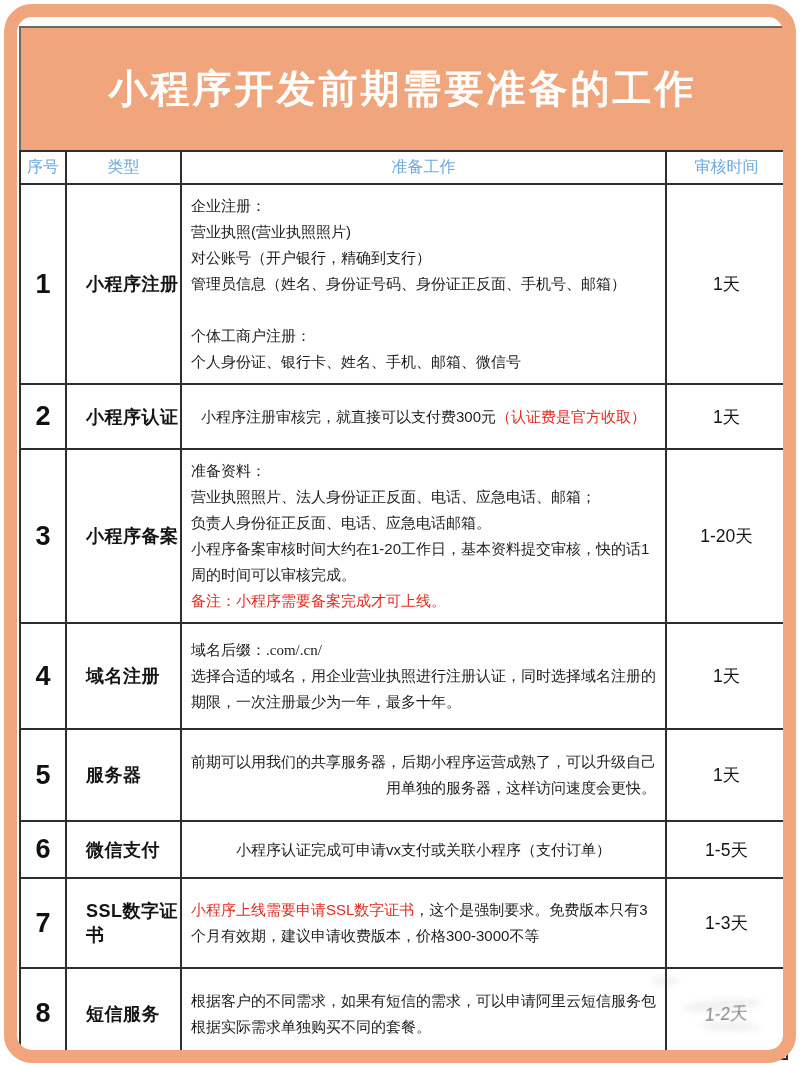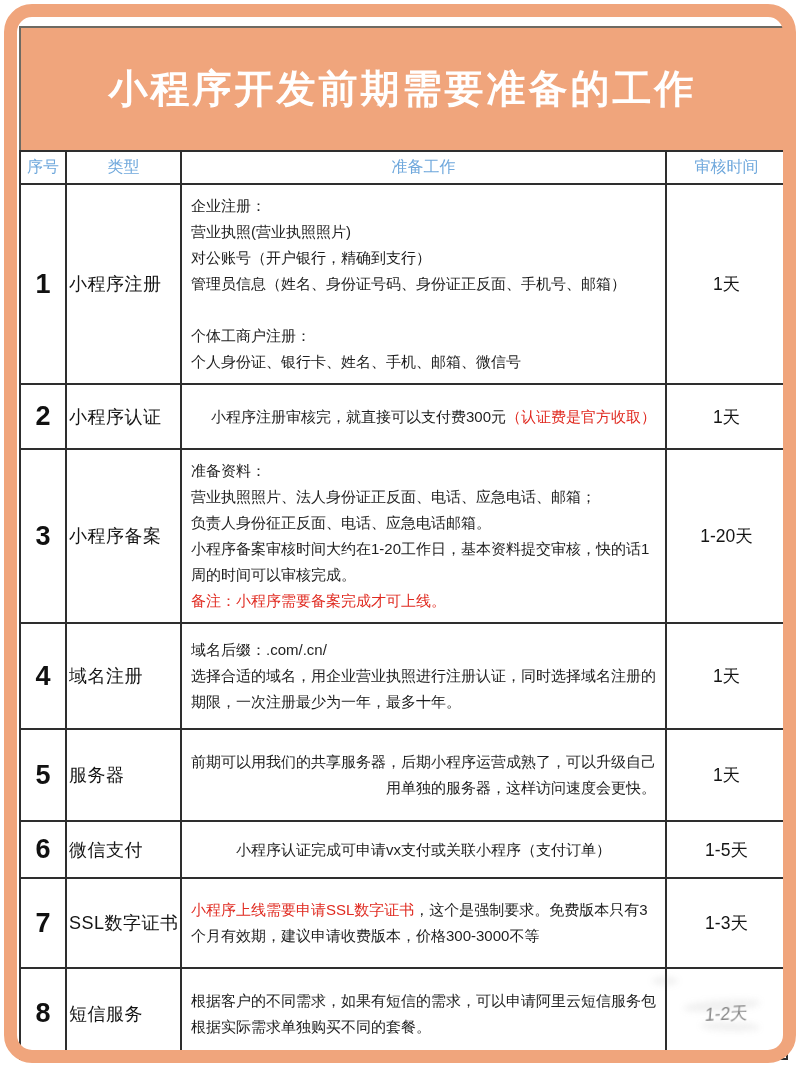--- a/index.html
+++ b/index.html
@@ -68,22 +68,22 @@
     border-radius:8px;
   }
   td.c-no{
     font-size:27px;
     font-weight:bold;
     text-align:center;
     color:#111;
   }
   td.c-type{
     font-size:18px;
-    font-weight:400;
-    padding-left:2px;
+    font-weight:700;
+    padding-left:19px;
     color:#141414;
     letter-spacing:0.5px;
   }
   td.c-work{
     font-size:15px;
     line-height:26px;
     padding:8px 9px;
     color:var(--ink);
   }
   td.c-time{
@@ -148,41 +148,41 @@
             <div class="work-line"><span>管理员信息（姓名、身份证号码、身份证正反面、手机号、邮箱）</span></div>
             <div class="work-line">&nbsp;</div>
             <div class="work-line"><span>个体工商户注册：</span></div>
             <div class="work-line"><span>个人身份证、银行卡、姓名、手机、邮箱、微信号</span></div>
           </td>
     <td class="c-time"><span class="time-text">1天</span></td>
   </tr>
         <tr style="height: 65px;">
     <td class="c-no">2</td>
     <td class="c-type">小程序认证</td>
-    <td class="c-work" style="text-align: right;">
+    <td class="c-work" style="text-align: center;">
             <div class="work-line"><span>小程序注册审核完，就直接可以支付费300元</span><span class="red">（认证费是官方收取）</span></div>
           </td>
     <td class="c-time"><span class="time-text">1天</span></td>
   </tr>
         <tr style="height: 174px;">
     <td class="c-no">3</td>
     <td class="c-type">小程序备案</td>
     <td class="c-work" style="text-align: left;">
             <div class="work-line"><span>准备资料：</span></div>
             <div class="work-line"><span>营业执照照片、法人身份证正反面、电话、应急电话、邮箱；</span></div>
             <div class="work-line"><span>负责人身份征正反面、电话、应急电话邮箱。</span></div>
             <div class="work-line"><span>小程序备案审核时间大约在1-20工作日，基本资料提交审核，快的话1周的时间可以审核完成。</span></div>
             <div class="work-line"><span class="red">备注：小程序需要备案完成才可上线。</span></div>
           </td>
     <td class="c-time"><span class="time-text">1-20天</span></td>
   </tr>
         <tr style="height: 106px;">
     <td class="c-no">4</td>
     <td class="c-type">域名注册</td>
-    <td class="c-work" style="text-align: left;">
+    <td class="c-work" style="text-align: left; font-family: Liberation Serif, serif;">
             <div class="work-line"><span>域名后缀：.com/.cn/</span></div>
             <div class="work-line"><span>选择合适的域名，用企业营业执照进行注册认证，同时选择域名注册的期限，一次注册最少为一年，最多十年。</span></div>
           </td>
     <td class="c-time"><span class="time-text">1天</span></td>
   </tr>
         <tr style="height: 92px;">
     <td class="c-no">5</td>
     <td class="c-type">服务器</td>
     <td class="c-work" style="text-align: right;">
             <div class="work-line"><span>前期可以用我们的共享服务器，后期小程序运营成熟了，可以升级自己用单独的服务器，这样访问速度会更快。</span></div>

